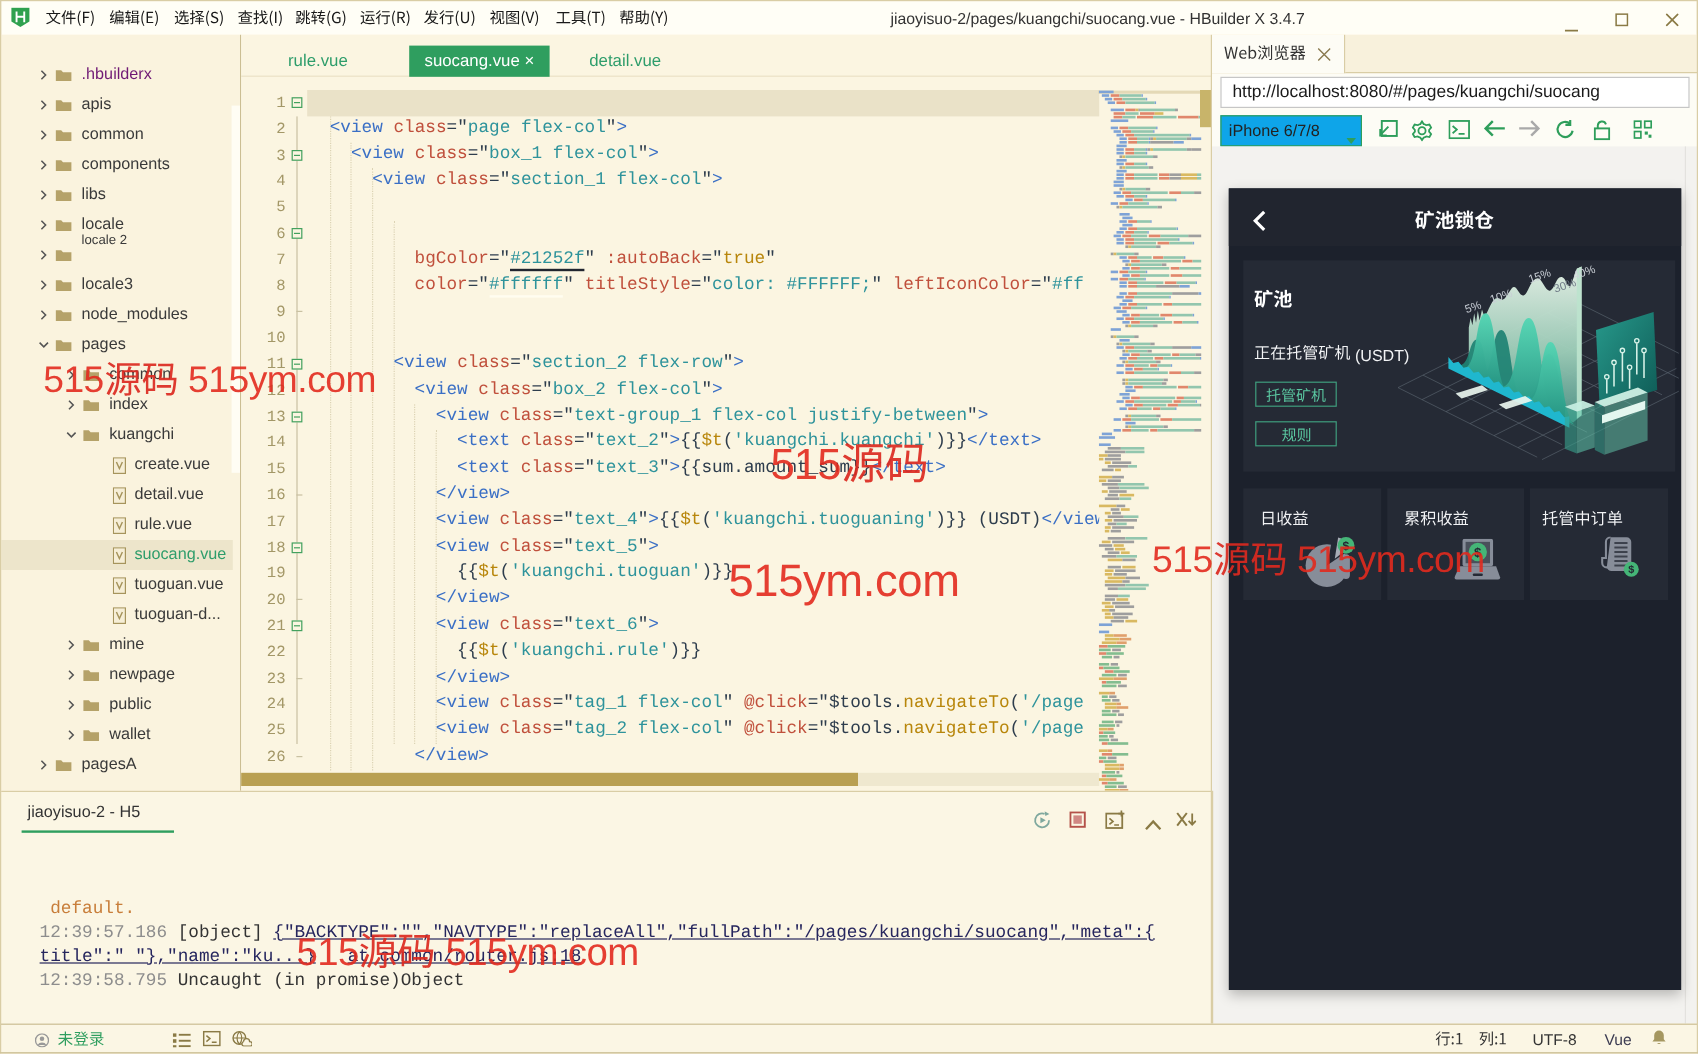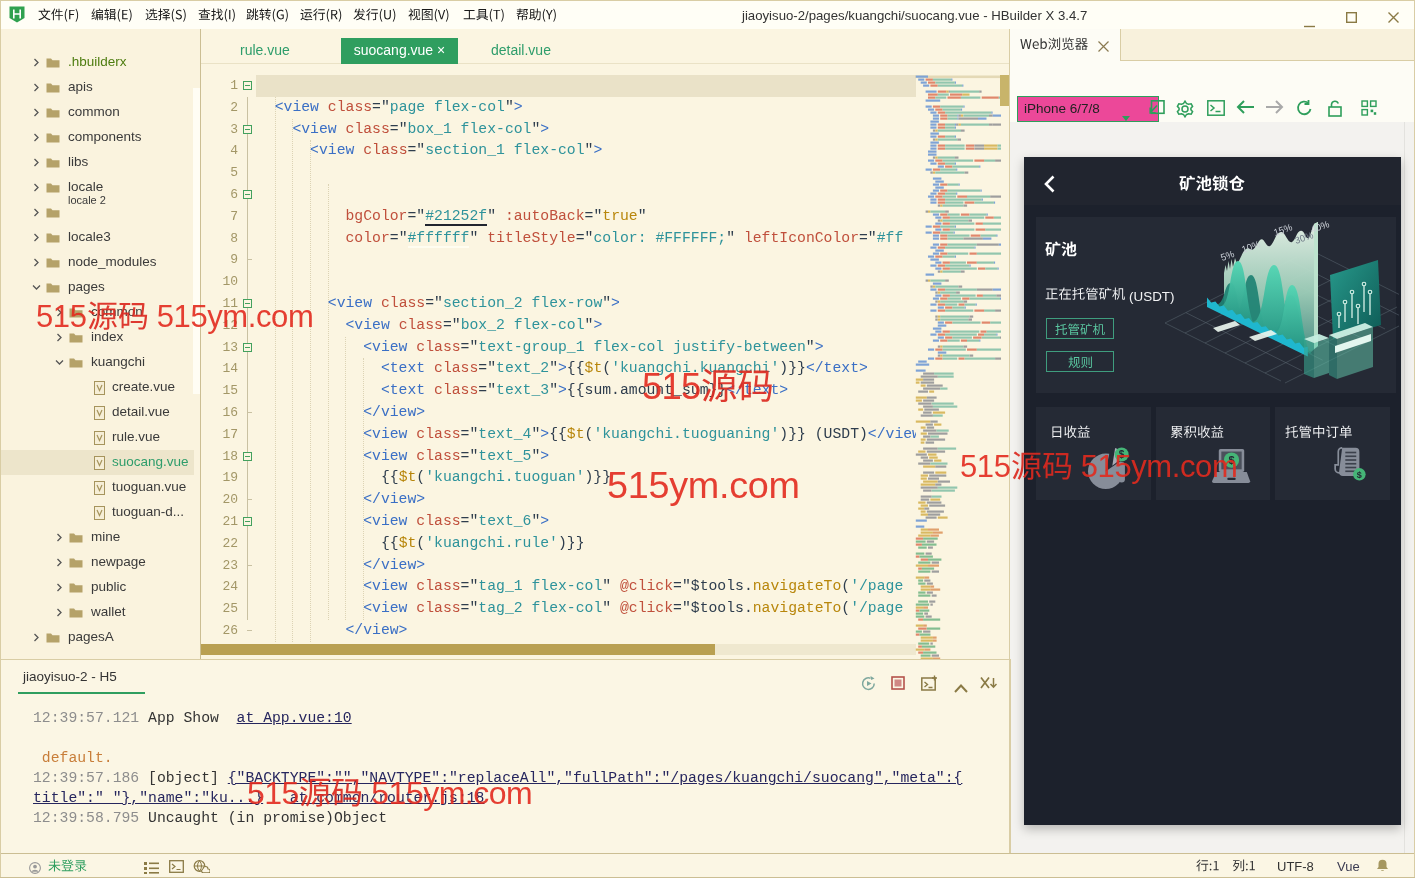--- a/index.html
+++ b/index.html
@@ -106,21 +106,21 @@
 <div class="abs" style="left:1388px;top:9px"><svg width="11" height="11" viewBox="0 0 11 11" style="" xmlns="http://www.w3.org/2000/svg">
       <path d="M0.5,0.5 L10.5,10.5 M10.5,0.5 L0.5,10.5" stroke="#8A7A45" stroke-width="1.4"></path>
     </svg></div>
 <div id="sidebar">
     <svg class="abs" style="left:31px;top:29.0px" width="9" height="9" viewBox="0 0 9 9" xmlns="http://www.w3.org/2000/svg">
       <path d="M2.5,1 L6,4.5 L2.5,8" stroke="#555" stroke-width="1.3" fill="none"></path>
     </svg>
     <svg class="abs" style="left:45px;top:27.5px" width="14" height="12" viewBox="0 0 14 12" xmlns="http://www.w3.org/2000/svg">
       <path d="M0.5,1.5 h4.5 l1.5,1.8 h7 v7.2 h-13 z" fill="#B5A269"></path>
     </svg>
-    <div class="abs" style="left:67px;top:25.0px;font-size:13.5px;color:#4d7c0f">.hbuilderx</div>
+    <div class="abs" style="left:67px;top:25.0px;font-size:13.5px;color:#701a75">.hbuilderx</div>
     <svg class="abs" style="left:31px;top:54.0px" width="9" height="9" viewBox="0 0 9 9" xmlns="http://www.w3.org/2000/svg">
       <path d="M2.5,1 L6,4.5 L2.5,8" stroke="#555" stroke-width="1.3" fill="none"></path>
     </svg>
     <svg class="abs" style="left:45px;top:52.5px" width="14" height="12" viewBox="0 0 14 12" xmlns="http://www.w3.org/2000/svg">
       <path d="M0.5,1.5 h4.5 l1.5,1.8 h7 v7.2 h-13 z" fill="#B5A269"></path>
     </svg>
     <div class="abs" style="left:67px;top:50.0px;font-size:13.5px;color:#3A3A3A">apis</div>
     <svg class="abs" style="left:31px;top:79.0px" width="9" height="9" viewBox="0 0 9 9" xmlns="http://www.w3.org/2000/svg">
       <path d="M2.5,1 L6,4.5 L2.5,8" stroke="#555" stroke-width="1.3" fill="none"></path>
     </svg>
@@ -897,21 +897,22 @@
         <path transform="translate(0.0,11.88) scale(0.013500,-0.013500)" d="M181 0H291L400 442C412 500 426 553 437 609H441C453 553 464 500 477 442L588 0H700L851 733H763L684 334C671 255 657 176 644 96H638C620 176 604 256 586 334L484 733H399L298 334C280 255 262 176 246 96H242C227 176 213 255 198 334L121 733H26Z"></path>
         <path transform="translate(11.9,11.88) scale(0.013500,-0.013500)" d="M312 -13C385 -13 443 11 490 42L458 103C417 76 375 60 322 60C219 60 148 134 142 250H508C510 264 512 282 512 302C512 457 434 557 295 557C171 557 52 448 52 271C52 92 167 -13 312 -13ZM141 315C152 423 220 484 297 484C382 484 432 425 432 315Z"></path>
         <path transform="translate(19.3,11.88) scale(0.013500,-0.013500)" d="M331 -13C455 -13 567 94 567 280C567 448 491 557 351 557C290 557 230 523 180 481L184 578V796H92V0H165L173 56H177C224 13 281 -13 331 -13ZM316 64C280 64 231 78 184 120V406C235 454 283 480 328 480C432 480 472 400 472 279C472 145 406 64 316 64Z"></path>
         <path transform="translate(27.7,11.88) scale(0.013500,-0.013500)" d="M687 734V138H752V734ZM850 841V4C850 -10 845 -14 832 -14C819 -15 778 -15 733 -14C742 -34 752 -63 755 -81C818 -81 859 -79 883 -68C908 -56 918 -37 918 4V841ZM83 773C129 732 184 674 208 637L261 681C235 718 179 773 133 812ZM42 502C92 466 152 413 181 377L230 426C200 461 139 511 89 545ZM63 -10 126 -50C168 37 218 154 255 252L198 291C158 186 102 64 63 -10ZM297 483C343 422 391 353 433 283C389 164 327 65 239 -7C255 -21 281 -48 291 -62C371 10 431 101 477 209C513 144 543 83 561 33L622 75C599 136 558 213 509 293C540 385 562 488 580 601H645V669H279V601H509C497 517 481 439 461 367C425 420 388 472 351 518ZM380 807C405 764 436 704 447 669L513 698C499 733 469 790 442 832Z"></path>
         <path transform="translate(41.2,11.88) scale(0.013500,-0.013500)" d="M644 626C695 578 752 510 777 464L844 496C818 541 762 606 708 653ZM115 784V502H188V784ZM324 830V469H397V830ZM528 183V26C528 -47 553 -66 651 -66C672 -66 806 -66 827 -66C907 -66 928 -38 937 76C917 80 887 90 871 102C867 11 860 -2 820 -2C791 -2 680 -2 658 -2C611 -2 603 2 603 27V183ZM457 326V248C457 168 431 55 66 -22C83 -37 104 -65 114 -82C491 7 535 142 535 246V326ZM196 439V121H270V372H741V127H819V439ZM586 841C559 729 512 615 451 541C470 533 501 514 515 503C549 548 580 606 606 671H935V738H632C641 767 650 796 658 826Z"></path>
         <path transform="translate(54.7,11.88) scale(0.013500,-0.013500)" d="M196 730H366V589H196ZM622 730H802V589H622ZM614 484C656 468 706 443 740 420H452C475 452 495 485 511 518L437 532V795H128V524H431C415 489 392 454 364 420H52V353H298C230 293 141 239 30 198C45 184 64 158 72 141L128 165V-80H198V-51H365V-74H437V229H246C305 267 355 309 396 353H582C624 307 679 264 739 229H555V-80H624V-51H802V-74H875V164L924 148C934 166 955 194 972 208C863 234 751 288 675 353H949V420H774L801 449C768 475 704 506 653 524ZM553 795V524H875V795ZM198 15V163H365V15ZM624 15V163H802V15Z"></path>
       </svg></div>
     <div class="abs" style="left:88px;top:9px"><svg width="11" height="11" viewBox="0 0 11 11" style="" xmlns="http://www.w3.org/2000/svg">
         <path d="M0.5,0.5 L10.5,10.5 M10.5,0.5 L0.5,10.5" stroke="#8A7A50" stroke-width="1.2"></path>
       </svg></div>
-    <div class="abs" style="left:7px;top:67px;width:142px;height:26px;background:#ec4899;border:1px solid #2E9E5B;font-size:13.5px;color:#222;line-height:24px;padding-left:6px">iPhone 6/7/8</div>
+    <div class="abs" style="left:7px;top:35px;width:391px;height:26px;background:#fff;border:1px solid #C6C6C6;font-size:14.5px;color:#1A1A1A;line-height:24px;padding-left:9px">http://localhost:8080/#/pages/kuangchi/suocang</div>
+    <div class="abs" style="left:7px;top:67px;width:118px;height:26px;background:#0ea5e9;border:1px solid #2E9E5B;font-size:13.5px;color:#222;line-height:24px;padding-left:6px">iPhone 6/7/8</div>
     <div class="abs" style="left:112px;top:78px"><svg width="8" height="5" viewBox="0 0 8 5" style="" xmlns="http://www.w3.org/2000/svg">
         <path d="M0,0 h8 l-4,5 z" fill="#2E9E5B"></path>
       </svg></div>
     <div class="abs" style="left:138px;top:71px"><svg width="17" height="17" viewBox="0 0 17 17" style="" xmlns="http://www.w3.org/2000/svg">
         <rect x="3.5" y="0.8" width="12.5" height="12.5" fill="none" stroke="#2E9E5B" stroke-width="1.6"></rect>
         <path d="M9,5.5 L2.2,12.6 M2.2,7.5 v5.4 h5.4" stroke="#2E9E5B" stroke-width="1.6" fill="none"></path>
       </svg></div>
     <div class="abs" style="left:166px;top:71px"><svg width="18" height="18" viewBox="0 0 18 18" style="" xmlns="http://www.w3.org/2000/svg">
         <g fill="none" stroke="#2E9E5B" stroke-width="1.5">
           <circle cx="9" cy="9" r="3"></circle>
@@ -1109,21 +1110,20 @@
         <path d="M3.5,7 L6.5,9.5 L3.5,12 M7.5,12.5 h4" stroke="#8A7A45" stroke-width="1.4" fill="none"></path>
         <path d="M13.5,0.5 v5 m-2.5,-2.5 h5" stroke="#8A7A45" stroke-width="1.4"></path>
       </svg></div>
     <div class="abs" style="left:953px;top:19px"><svg width="14" height="9" viewBox="0 0 14 9" style="" xmlns="http://www.w3.org/2000/svg">
         <path d="M1,8 L7,1.5 L13,8" stroke="#8A7A45" stroke-width="2" fill="none"></path>
       </svg></div>
     <div class="abs" style="left:979px;top:16px"><svg width="17" height="14" viewBox="0 0 17 14" style="" xmlns="http://www.w3.org/2000/svg">
         <path d="M1,1.5 L9,12 M9,1.5 L1,12" stroke="#8A7A45" stroke-width="1.7" fill="none"></path>
         <path d="M13.5,2 v9 m-3,-3 l3,3.2 l3,-3.2" stroke="#8A7A45" stroke-width="1.5" fill="none"></path>
       </svg></div>
-    <div class="logline" style="top:50px"><span class="ts">12:39:57.121</span> App Show  <span style="color:#26265E;text-decoration:underline">at App.vue:10</span></div>
     <div class="logline" style="top:90.3px"><span style="color:#C87E3A"> default.</span></div>
     <div class="logline" style="top:110px"><span class="ts">12:39:57.186</span> [object] <span style="color:#26265E;text-decoration:underline">{"BACKTYPE":"","NAVTYPE":"replaceAll","fullPath":"/pages/kuangchi/suocang","meta":{</span></div>
     <div class="logline" style="top:130px"><span style="color:#26265E;text-decoration:underline">title":" "},"name":"ku...}</span>   <span style="color:#26265E;text-decoration:underline">at common/router.js:18</span></div>
     <div class="logline" style="top:150px"><span class="ts">12:39:58.795</span> Uncaught (in promise)Object</div>
   </div>
 <div id="statusbar"></div>
 <div class="abs" style="left:29px;top:859.5px"><svg width="12" height="12" viewBox="0 0 12 12" style="" xmlns="http://www.w3.org/2000/svg">
       <circle cx="6" cy="6" r="5.4" fill="none" stroke="#999" stroke-width="1.1"></circle>
       <circle cx="6" cy="4.6" r="1.9" fill="#999"></circle>
       <path d="M2.4,9.8 a3.8,3 0 0 1 7.2,0" fill="#999"></path>

